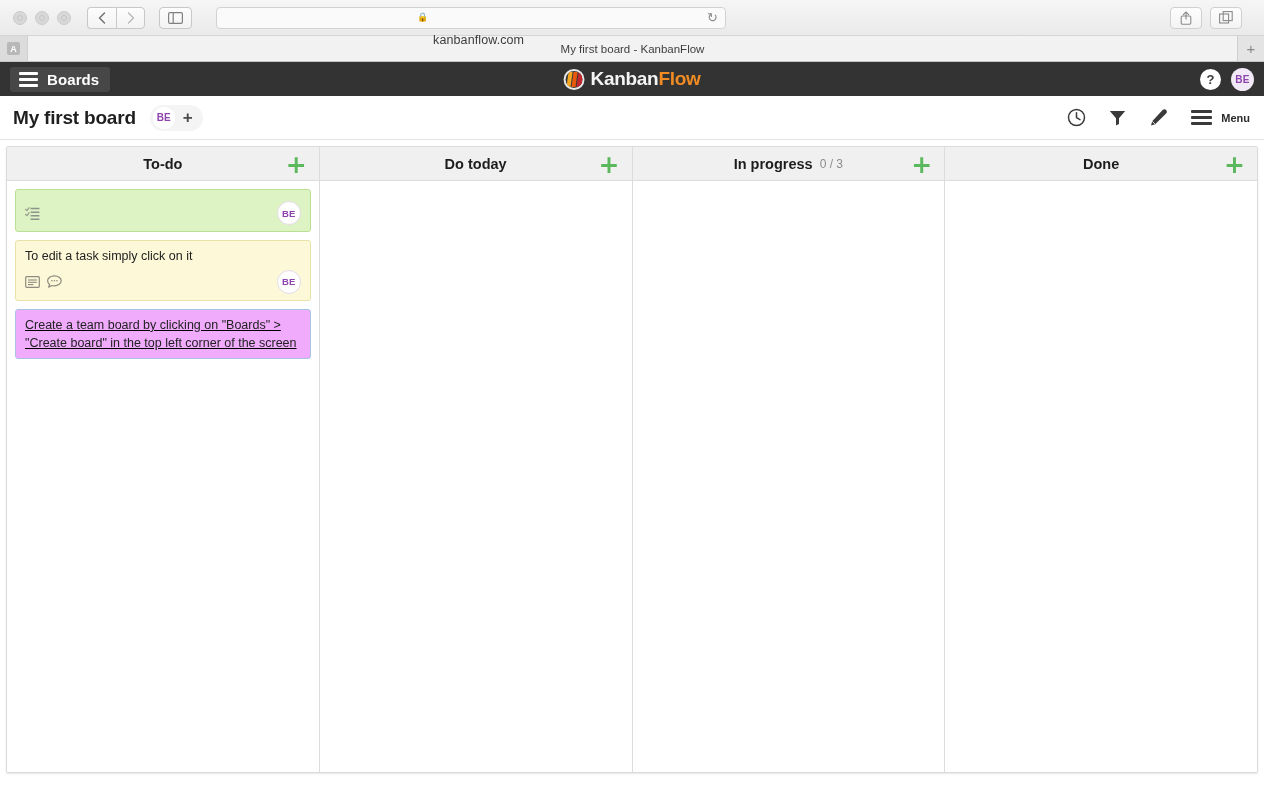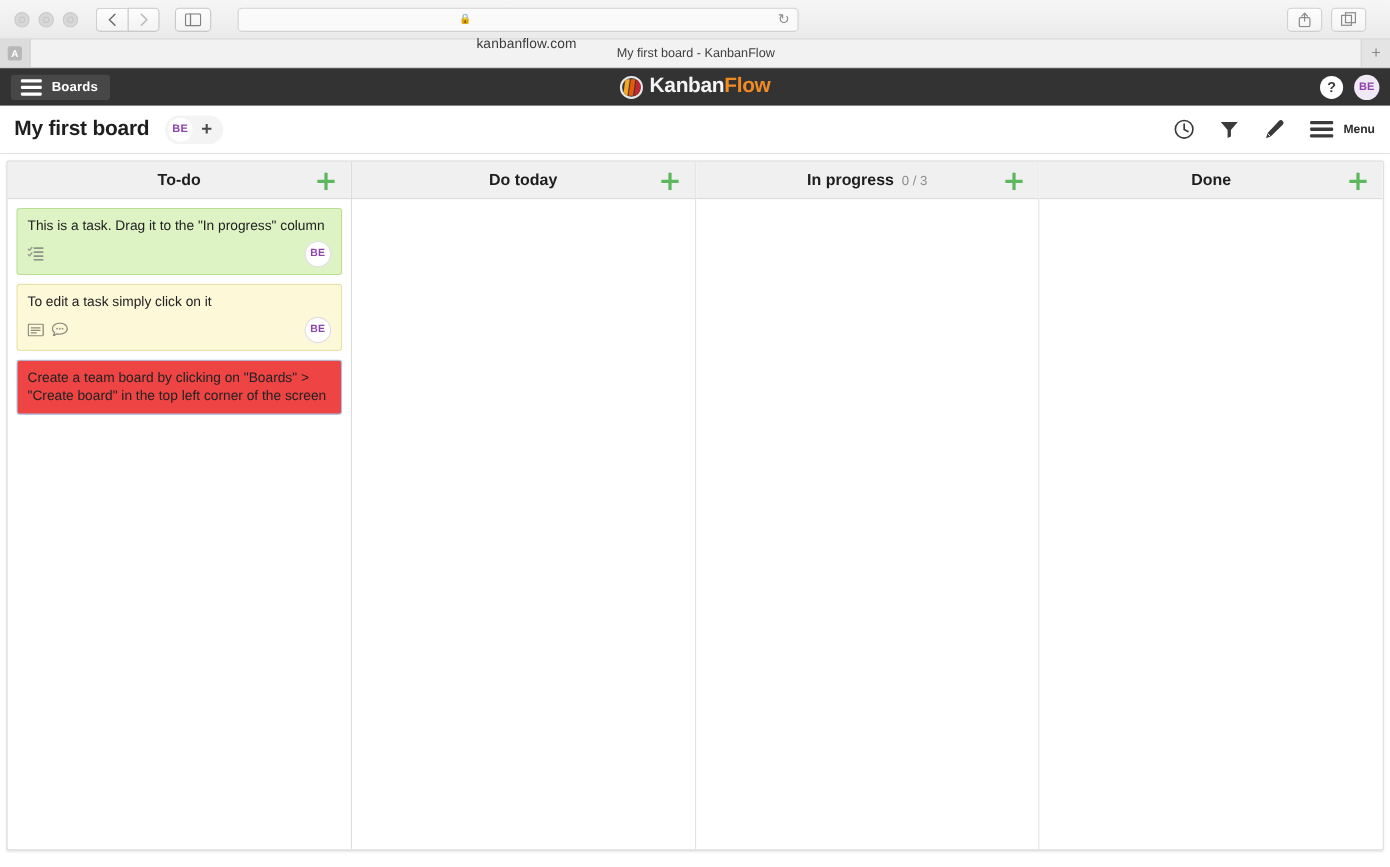--- a/index.html
+++ b/index.html
@@ -185,21 +185,21 @@
     width: 19px;
   }
   .hamburger span {
     display: block;
     height: 3px;
     background: #ffffff;
     border-radius: 1px;
   }
   .boards-label {
     color: #ffffff;
-    font-size: 12px;
+    font-size: 15px;
     font-weight: bold;
     letter-spacing: 0.1px;
   }
   .brand {
     position: absolute;
     left: 50%;
     transform: translateX(-50%);
     display: flex;
     align-items: center;
     gap: 6px;
@@ -425,21 +425,21 @@
     background: #ffffff;
     border: 1px solid #e3dbe8;
     color: #8e44ad;
     font-size: 9.5px;
     font-weight: bold;
     display:flex;align-items:center;justify-content:center;
     letter-spacing: 0.2px;
   }
   .card-green { background: #ddf3c4; border-color: #b9df95; }
   .card-yellow { background: #fcf8d8; border-color: #e8e1a8; }
-  .card-blue { background: #ef4444; border-color: #a7c4e4; }
+  .card-blue { background: #f0abfc; border-color: #a7c4e4; text-decoration: underline; }
 </style>
 </head>
 <body>
 
 <div class="browser-chrome">
   <div class="toolbar">
     <div class="traffic-lights">
       <span class="traffic"></span>
       <span class="traffic"></span>
       <span class="traffic"></span>
@@ -561,21 +561,20 @@
 
 <div class="board-wrap">
   <div class="board" id="board">
       <div class="column">
         <div class="col-header">
           <span class="col-title">To-do</span>
           <span class="col-add">+</span>
         </div>
         <div class="col-body">
           <div class="card card-green">
-            <div class="card-text">This is a task. Drag it to the "In progress" column</div>
             <div class="card-footer">
               <div class="card-icons">
                 <span style="display: inline-flex;">
     <svg width="15" height="13" viewBox="0 0 15 13">
       <path d="M0.6 2.4 L2 3.6 L4 0.8" fill="none" stroke="#9aa090" stroke-width="1.3" stroke-linecap="round" stroke-linejoin="round"></path>
       <path d="M0.6 7.4 L2 8.6 L4 5.8" fill="none" stroke="#9aa090" stroke-width="1.3" stroke-linecap="round" stroke-linejoin="round"></path>
       <line x1="5.6" y1="1.6" x2="14.4" y2="1.6" stroke="#8d938a" stroke-width="1.5"></line>
       <line x1="5.6" y1="5.2" x2="14.4" y2="5.2" stroke="#8d938a" stroke-width="1.5"></line>
       <line x1="5.6" y1="8.8" x2="14.4" y2="8.8" stroke="#8d938a" stroke-width="1.5"></line>
       <line x1="5.6" y1="12.2" x2="14.4" y2="12.2" stroke="#8d938a" stroke-width="1.5"></line>

